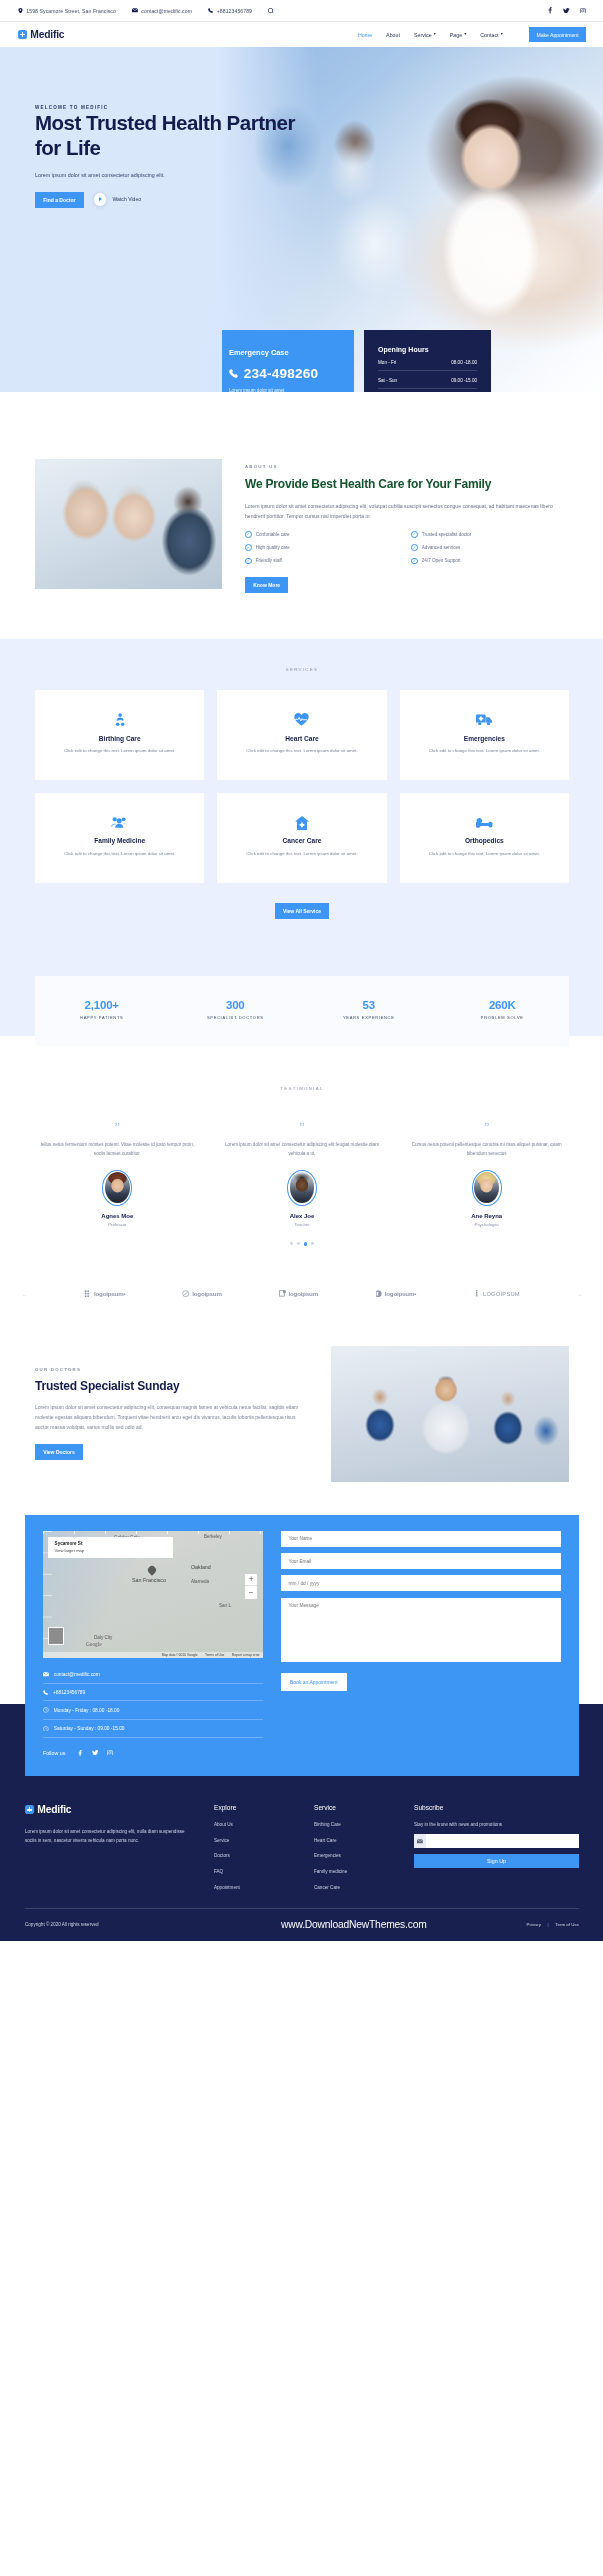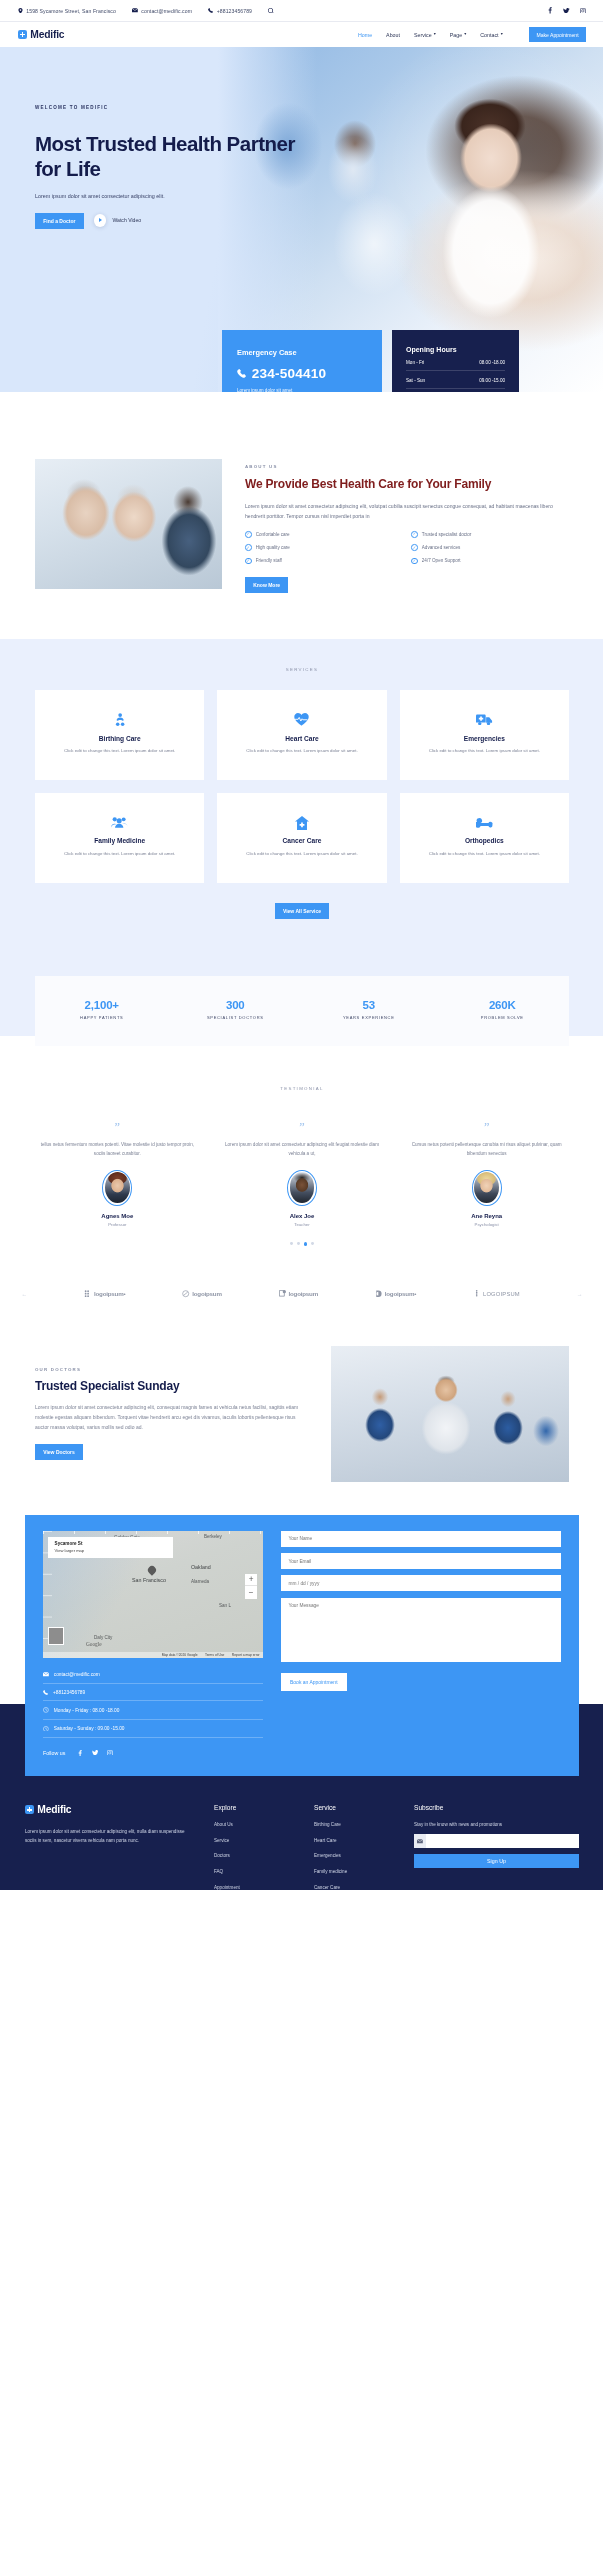--- a/index.html
+++ b/index.html
@@ -113,21 +113,21 @@
     z-index: 3;
   }
   .eyebrow {
     font-size: 4.6px;
     letter-spacing: 1.2px;
     font-weight: bold;
     color: #2a3360;
     text-transform: uppercase;
   }
   .hero h1 {
-    margin-top: 21px;
+    margin-top: 0;
     font-size: 20.5px;
     line-height: 1.22;
     font-weight: bold;
     color: #141c4b;
     letter-spacing: -0.5px;
     max-width: 271px;
   }
   .hero p.sub {
     margin-top: 11.5px;
     font-size: 5.4px;
@@ -156,24 +156,24 @@
   .watch-label { font-size: 5.1px; color: #2c3556; }
 
   
   .hero-cards {
     position: absolute;
     left: 222px; bottom: -31px;
     display: flex; gap: 10px;
     z-index: 4;
   }
   .card-emergency {
-    width: 160px; height: 93px;
+    width: 132px; height: 93px;
     background: #3d96f4;
     color: #fff;
-    padding: 18px 15px;
+    padding: 18px 7px;
   }
   .card-emergency .t { font-size: 7.4px; font-weight: bold; }
   .card-emergency .num {
     display: flex; align-items: center; gap: 5.8px;
     margin-top: 9px; font-size: 13.6px; font-weight: bold; letter-spacing: 0.2px;
   }
   .card-emergency .small { margin-top: 6.6px; font-size: 4.6px; opacity: .92; }
   .card-hours {
     width: 127px; height: 93px;
     background: #17204e;
@@ -204,21 +204,21 @@
       radial-gradient(ellipse 31px 35px at 99px 58px, #edd9c8 0%, #dcc0ab 58%, rgba(220,192,171,0) 72%),
       radial-gradient(ellipse 23px 20px at 98px 39px, #cfc9c4 0%, rgba(207,201,196,0) 70%),
       radial-gradient(ellipse 38px 48px at 154px 82px, #47607f 0%, #33485f 55%, rgba(51,72,95,0) 72%),
       radial-gradient(ellipse 21.4px 23px at 153px 43px, #4a3b33 0%, rgba(74,59,51,0) 70%),
       linear-gradient(160deg, #e7eef5 0%, #d5e0ea 40%, #b9c8d6 100%);
   }
   .about-copy { flex: 1; padding-top: 5px; }
   .about .eyebrow { color: #8a91a8; font-size: 4.4px; letter-spacing: 1.2px; }
   .about h2 {
     margin-top: 6.6px;
-    font-size: 12px; line-height: 1.35; font-weight: bold; color: #7f1d1d;
+    font-size: 12px; line-height: 1.35; font-weight: bold; color: #14532d;
     letter-spacing: -0.2px;
   }
   .about p {
     margin-top: 9px;
     font-size: 5.1px; line-height: 2.0; color: #6a7187;
   }
   .feat-grid {
     margin-top: 10px;
     display: grid; grid-template-columns: 1fr 1fr; row-gap: 6.6px; column-gap: 8.2px;
   }
@@ -554,21 +554,21 @@
       </span>
     </div>
   </div>
   <div class="hero-cards">
     <div class="card-emergency">
       <div class="t">Emergency Case</div>
       <div class="num">
         <svg width="9" height="9" viewBox="0 0 12 12" fill="#fff">
             <path d="M2.4.3L.6 2.1c-.5.5-.5 1.4 0 2.6.7 1.7 1.9 3.3 3.3 4.3 1.6 1.2 3.3 2.2 4.4 2.6 1 .3 1.6.2 2-.2l1.4-1.4c.3-.3.3-.7 0-1L9.9 7c-.3-.3-.7-.3-1 0l-.8.8c-1-.5-2.1-1.4-2.8-2.2-.5-.6-.9-1.2-1.1-1.7l.8-.8c.3-.3.3-.7 0-1L3.4.3c-.3-.3-.7-.3-1 0z"></path>
           </svg>
-        <span>234-504410</span>
+        <span>234-498260</span>
       </div>
       <div class="small">Lorem ipsum dolor sit amet</div>
     </div>
     <div class="card-hours">
       <div class="t">Opening Hours</div>
       <div class="row">
         <span>Mon - Fri</span>
         <span>08.00 -18.00</span>
       </div>
       <div class="row">
@@ -946,14 +946,23 @@
               <path d="M0 1.2V10h14V1.2L7 6.4 0 1.2zM.6 0l6.4 4.8L13.4 0H.6z"></path>
             </svg>
         </span>
         <input placeholder="" style="">
       </div>
       <button class="btn-signup">Sign Up</button>
     </div>
 
   </div>
 
+  <div class="footer-bottom">
+    <span class="fb-copy">Copyright © 2020 All rights reserved</span>
+    <span class="fb-mid">www.DownloadNewThemes.com</span>
+    <span class="fb-right">
+      <span>Privacy</span>
+      <span class="fb-sep">|</span>
+      <span>Term of Use</span>
+    </span>
+  </div>
 </div>
 
 
 </body></html>

